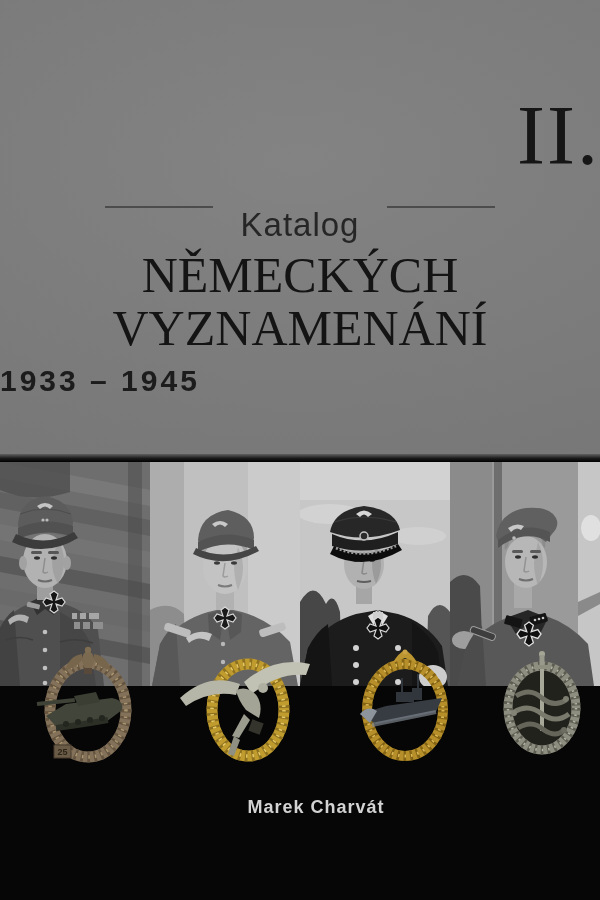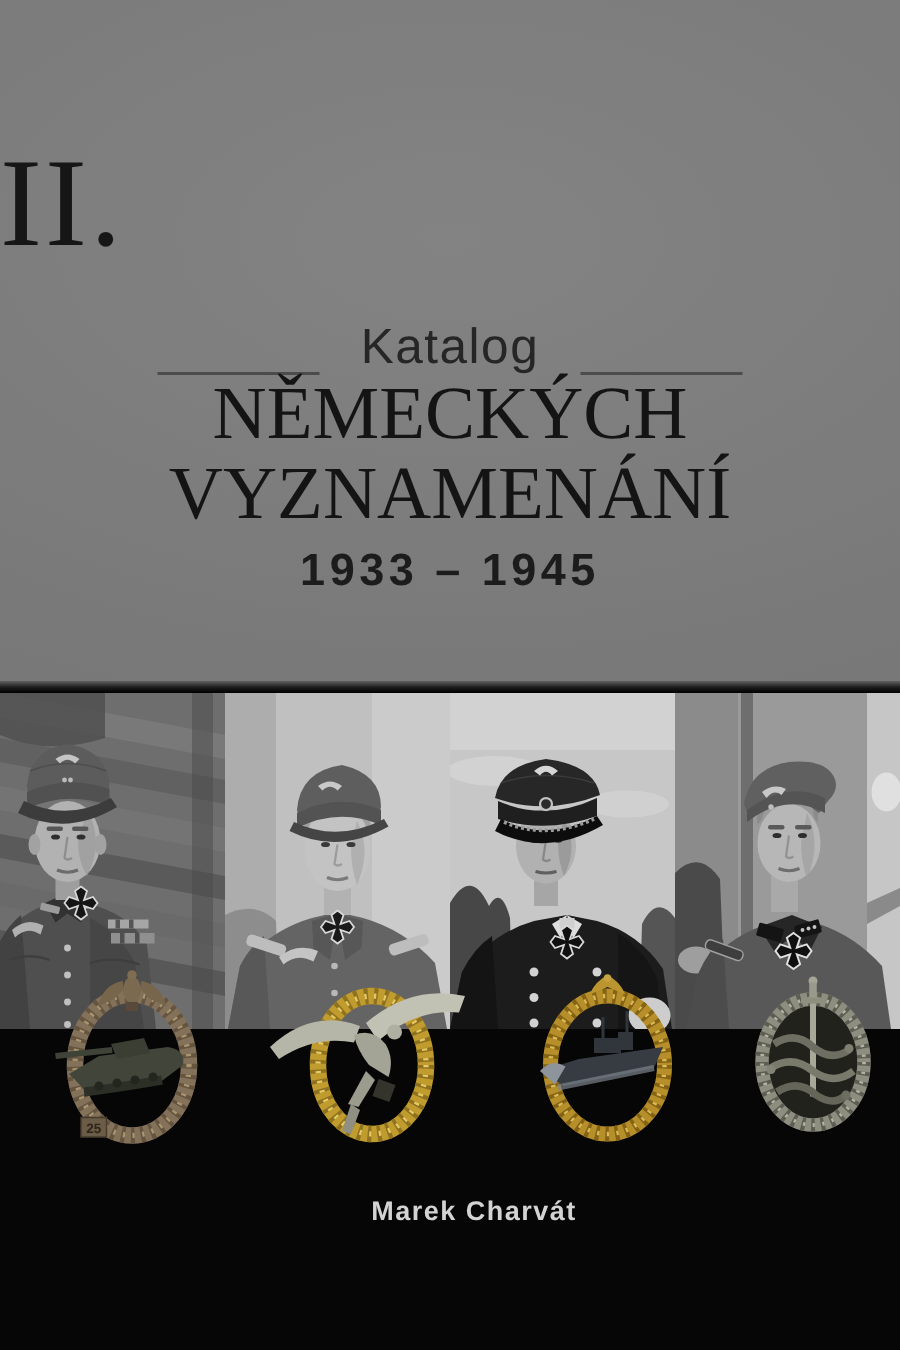--- a/index.html
+++ b/index.html
@@ -5,32 +5,32 @@
   html,body{margin:0;padding:0;background:#000;}
   body{width:600px;height:900px;font-family:"Liberation Sans","DejaVu Sans",sans-serif;}
   .cover{position:relative;width:600px;height:900px;background:#060606;overflow:hidden;}
 
   
   .top-panel{position:absolute;top:0;left:0;width:600px;height:454px;
     background:radial-gradient(ellipse 130% 95% at 50% 35%, #838383 0%, #7b7b7b 55%, #747474 100%);}
   .panel-shadow{position:absolute;top:454px;left:0;width:600px;height:8px;
     background:linear-gradient(#606060,#1a1a1a 55%,#000);}
 
-  .volume{position:absolute;top:94px;left:0;width:100%;text-align:left;
+  .volume{position:absolute;top:94px;left:0;width:100%;text-align:right;
     font-family:"Liberation Serif","DejaVu Serif",serif;font-size:84px;line-height:1;
     color:#161616;letter-spacing:2px;}
   .series-row{position:absolute;top:206px;left:0;width:100%;height:44px;
-    display:flex;align-items:flex-end;justify-content:center;gap:28px;}
+    display:flex;align-items:flex-start;justify-content:center;gap:28px;}
   .rule{width:108px;height:2px;background:#4c4c4c;}
   .series{font-size:33px;color:#262626;letter-spacing:1px;}
   .title{position:absolute;left:0;width:100%;text-align:center;
     font-family:"Liberation Serif","DejaVu Serif",serif;font-size:50px;line-height:1;color:#141414;}
   .title.l1{top:250px;}
   .title.l2{top:303px;}
-  .years{position:absolute;top:364px;left:0;width:100%;text-align:center;
+  .years{position:absolute;top:364px;left:0;width:100%;text-align:left;
     font-size:30px;font-weight:bold;color:#1c1c1c;letter-spacing:3px;}
 
   
   .photo-strip{position:absolute;top:462px;left:0;width:600px;height:224px;display:flex;background:#111;}
   .photo{width:150px;height:224px;overflow:hidden;}
   .photo svg{display:block;width:100%;height:100%;}
 
   
   .badge{position:absolute;}
   .badge svg{display:block;width:100%;height:100%;}

